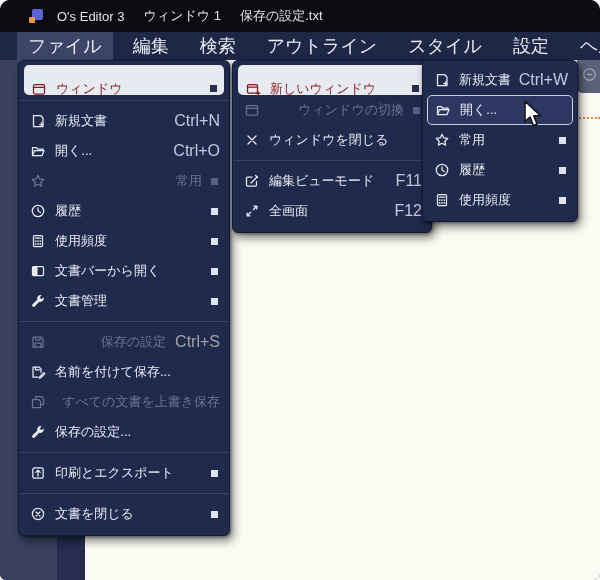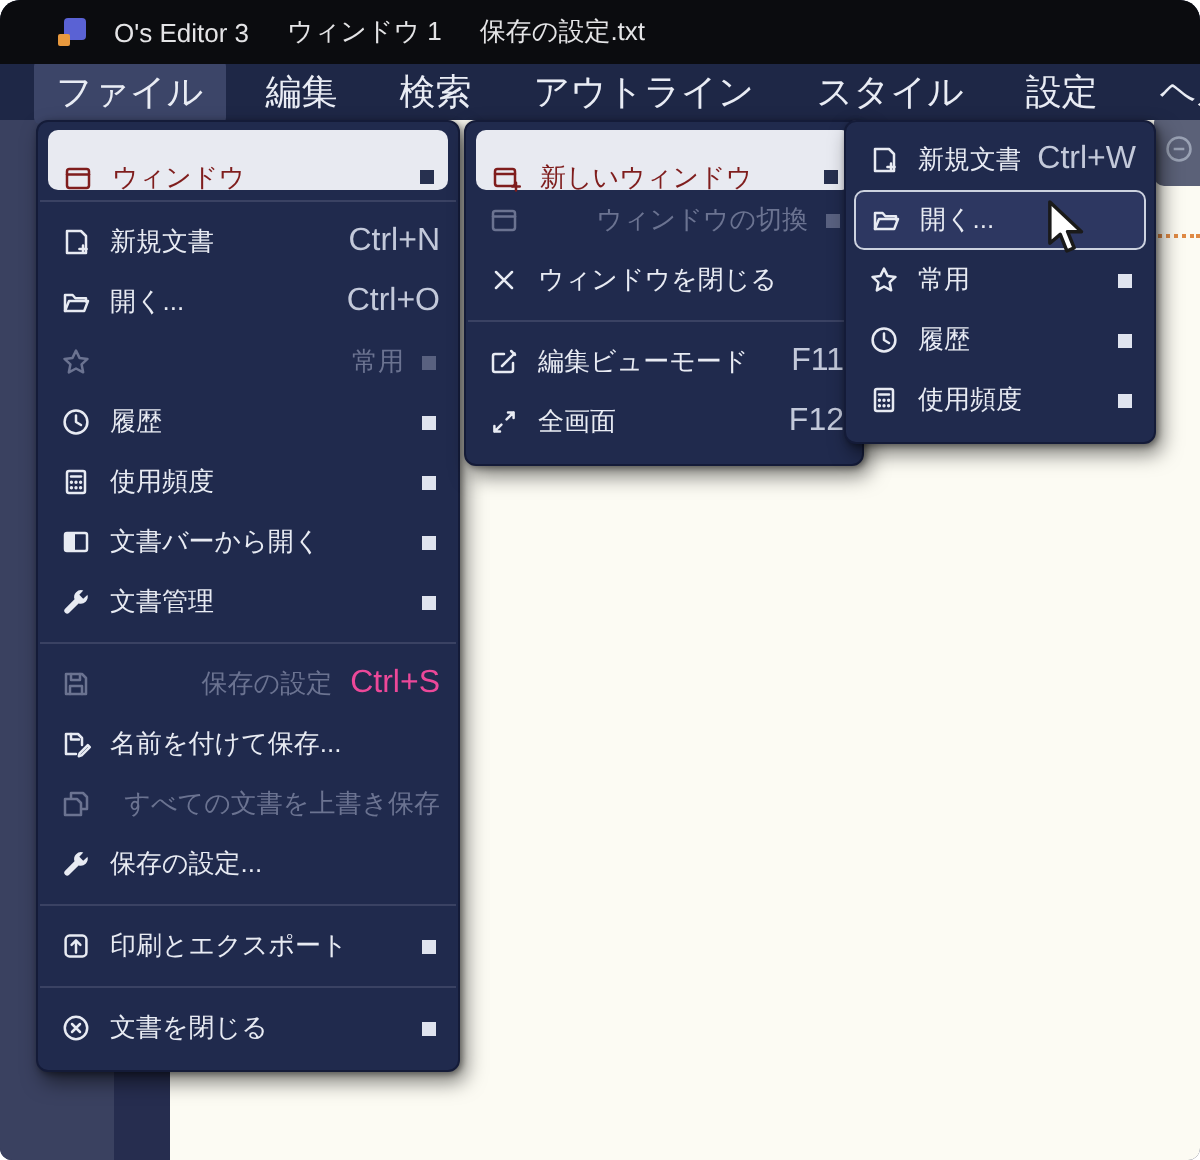--- a/index.html
+++ b/index.html
@@ -46,21 +46,21 @@
 
   .menu-item { display: flex; align-items: center; height: 30px; padding: 0 9px 0 10px;
                color: #e8ebf3; font-size: 13px; gap: 9px; }
   .mi-icon { width: 17px; height: 17px; flex: none; display: flex; align-items: center; justify-content: center; }
   .mi-icon svg { width: 16px; height: 16px; }
   .mi-label { flex: 1; white-space: nowrap; overflow: hidden; }
   .mi-shortcut { font-size: 16px; color: #c3c9da; white-space: nowrap; }
   .mi-sub { width: 7px; height: 7px; background: #dfe3ee; flex: none; margin-right: 2px; }
 
   .menu-item.disabled { color: #6b7391; text-align: right; }
-  .menu-item.disabled .mi-shortcut { color: #ec4899; }
+  .menu-item.disabled .mi-shortcut { color: #a3a3a3; }
   .menu-item.disabled .mi-sub { background: #596180; }
 
   .menu-item.open { background: #e8eaf1; color: #7f1d1d; border-radius: 5px;
                     margin: 0 5px; padding: 17px 5px 0 6px; justify-content: center; }
   .menu-item.open .mi-sub { background: #27304f; }
 
   .menu-item.hover { background: #2d3761; border: 1.5px solid #ccd2df; border-radius: 5px;
                      margin: 0 4px; padding: 0 5px 0 6px; }
 
   .menu-sep { height: 1px; background: #3a4263; margin: 5px 1px; }

